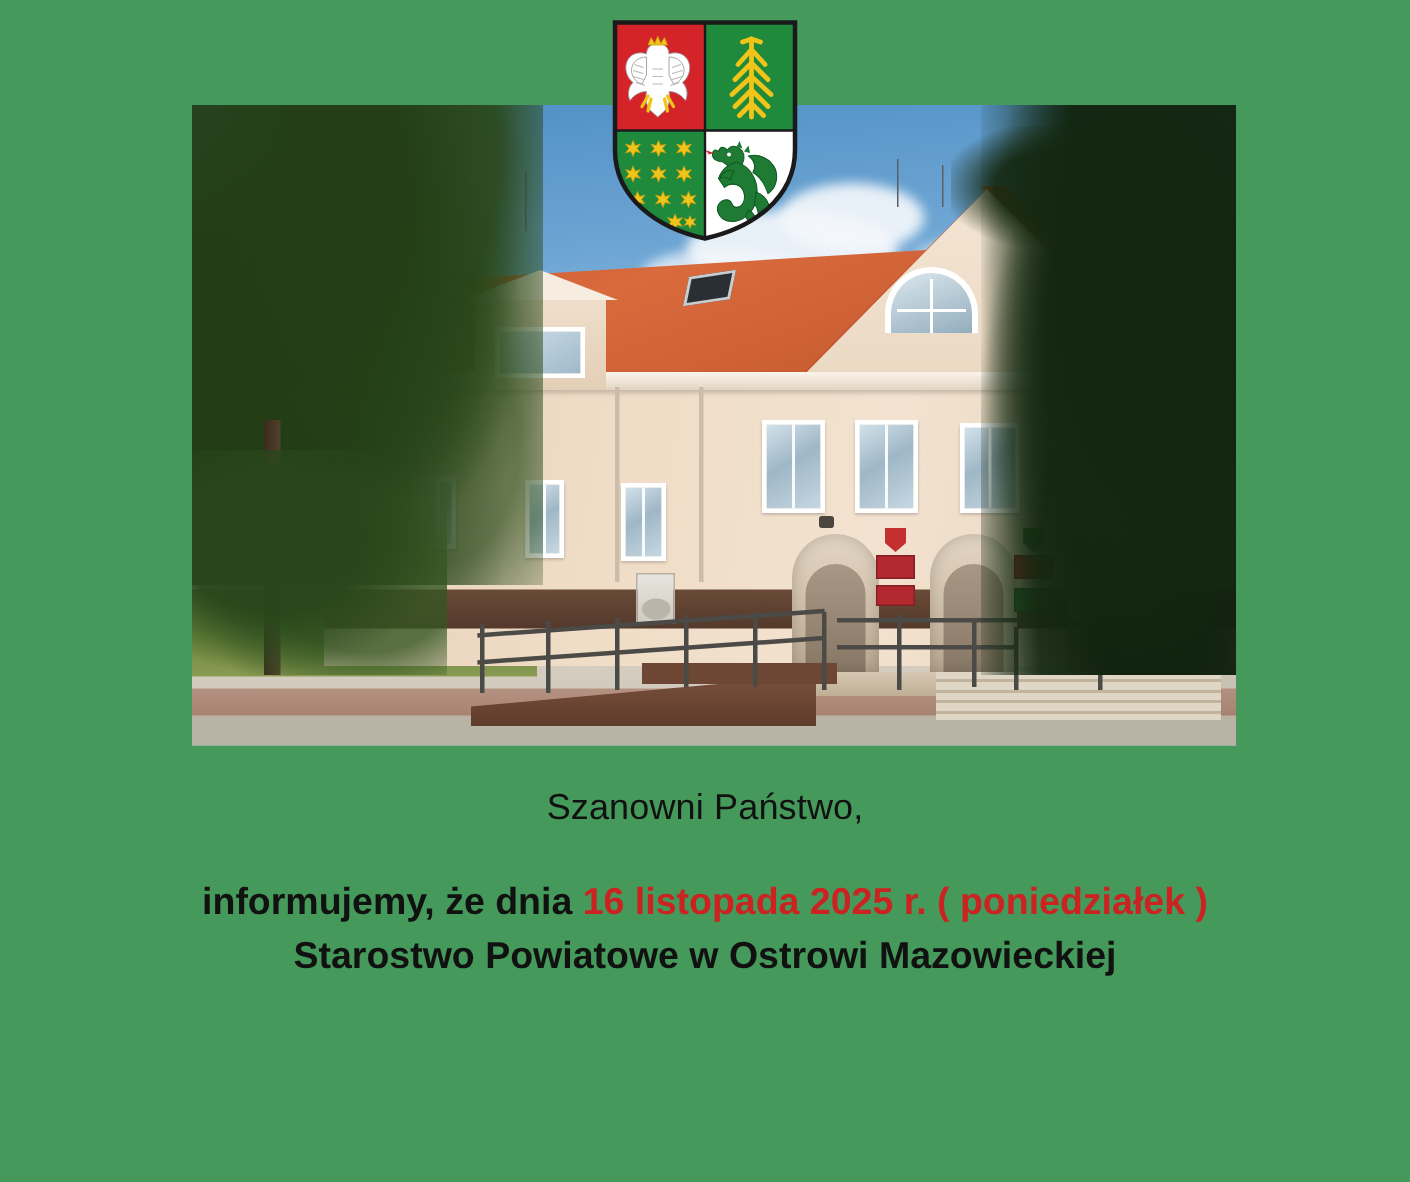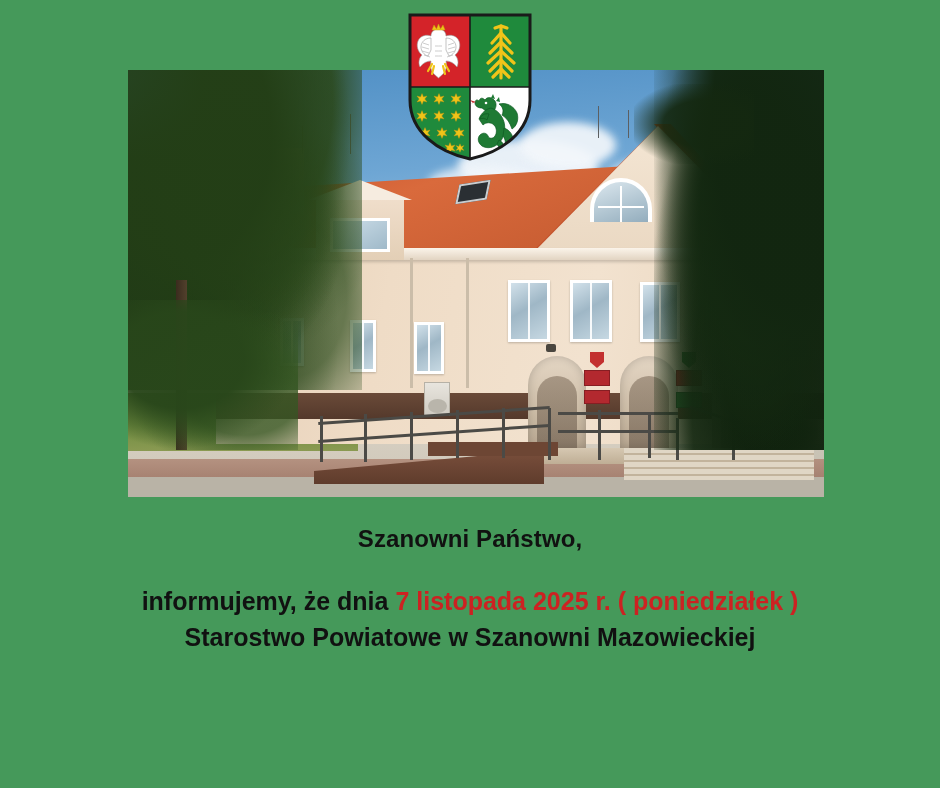--- a/index.html
+++ b/index.html
@@ -458,21 +458,21 @@
   .text-block {
     position: absolute;
     left: 0;
     top: 524px;
     width: 940px;
     text-align: center;
     color: #111111;
   }
   .salutation {
     font-size: 24px;
-    font-weight: bold;
+    font-weight: normal;
     line-height: 1.25;
     letter-spacing: .1px;
     margin: 0 0 30px 0;
   }
   .body-line {
     font-size: 25px;
     font-weight: bold;
     line-height: 1.42;
     margin: 0;
     white-space: nowrap;
@@ -754,20 +754,20 @@
 
       <path d="M3 3 H123 V88 C123 120 95 140 63 147 C31 140 3 120 3 88 Z" fill="none" stroke="#1a1a1a" stroke-width="3"></path>
     </svg>
   </div>
 
   <div class="text-block">
 
     <p class="salutation">Szanowni Państwo,</p>
 
     <p class="body-line">
-      <span>informujemy, że dnia </span><span class="red">7 listopada 2025 r. ( poniedziałek )</span>
+      <span>informujemy, że dnia </span><span class="red">16 listopada 2025 r. ( poniedziałek )</span>
     </p>
 
-    <p class="body-line">Starostwo Powiatowe w Szanowni Mazowieckiej</p>
+    <p class="body-line">Starostwo Powiatowe w Ostrowi Mazowieckiej</p>
 
   </div>
 
 </div>
 
 </body></html>

